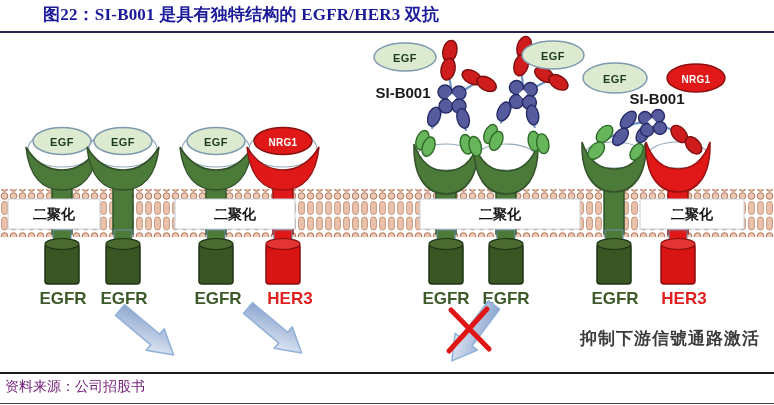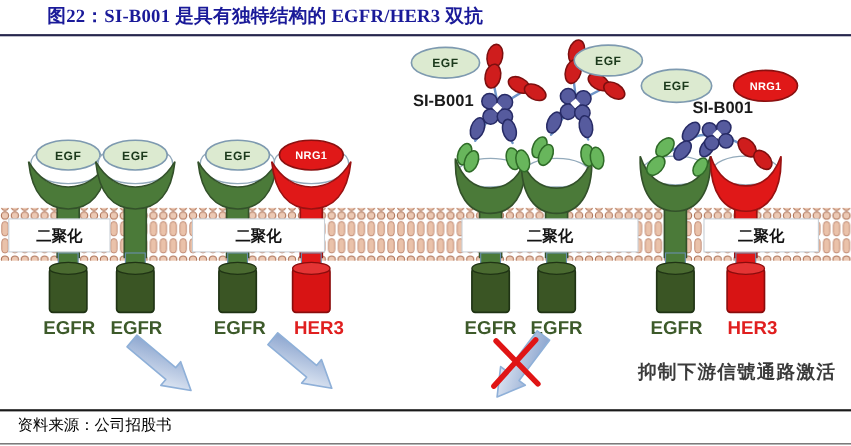--- a/index.html
+++ b/index.html
@@ -4,23 +4,23 @@
 <style>
   html,body{margin:0;padding:0;background:#ffffff;}
   .page{position:relative;width:774px;height:405px;background:#ffffff;overflow:hidden;
         font-family:"Liberation Sans","DejaVu Sans",sans-serif;}
   .fig-title{position:absolute;left:5px;top:3px;width:764px;
              font-family:"Liberation Serif","DejaVu Serif",serif;
              font-weight:bold;font-size:17px;color:#1a1a99;letter-spacing:.2px;white-space:nowrap;margin-left:38px;}
   .title-rule{position:absolute;left:0;top:31px;width:774px;height:2px;background:#26264d;}
   .footer-rule{position:absolute;left:0;top:372px;width:774px;height:2px;background:#1a1a1a;}
   .bottom-rule{position:absolute;left:0;top:403px;width:774px;height:1px;background:#444;}
-  .src-note{position:absolute;left:16px;top:378px;
+  .src-note{position:absolute;left:5px;top:378px;
             font-family:"Liberation Serif","DejaVu Serif",serif;
-            font-size:14px;color:#000000;}
+            font-size:14px;color:#701a75;}
   svg{position:absolute;left:0;top:0;}
   
   text{font-family:"Liberation Sans","DejaVu Sans",sans-serif;}
   .dimer-text{font-size:14px;font-weight:bold;fill:#141414;}
   .ligand-text{font-size:11px;font-weight:bold;fill:#1c3a1c;letter-spacing:.5px;}
   .ligand-text-inv{font-size:10px;font-weight:bold;fill:#ffffff;letter-spacing:.3px;}
   .rec-label-green{font-size:17px;font-weight:bold;fill:#3d5a2a;}
   .rec-label-red{font-size:17px;font-weight:bold;fill:#e01f1f;}
   .ab-label{font-size:15px;font-weight:bold;fill:#1a1a1a;}
   .annot-text{font-size:17px;font-weight:bold;fill:#3b3b3b;letter-spacing:1px;}

